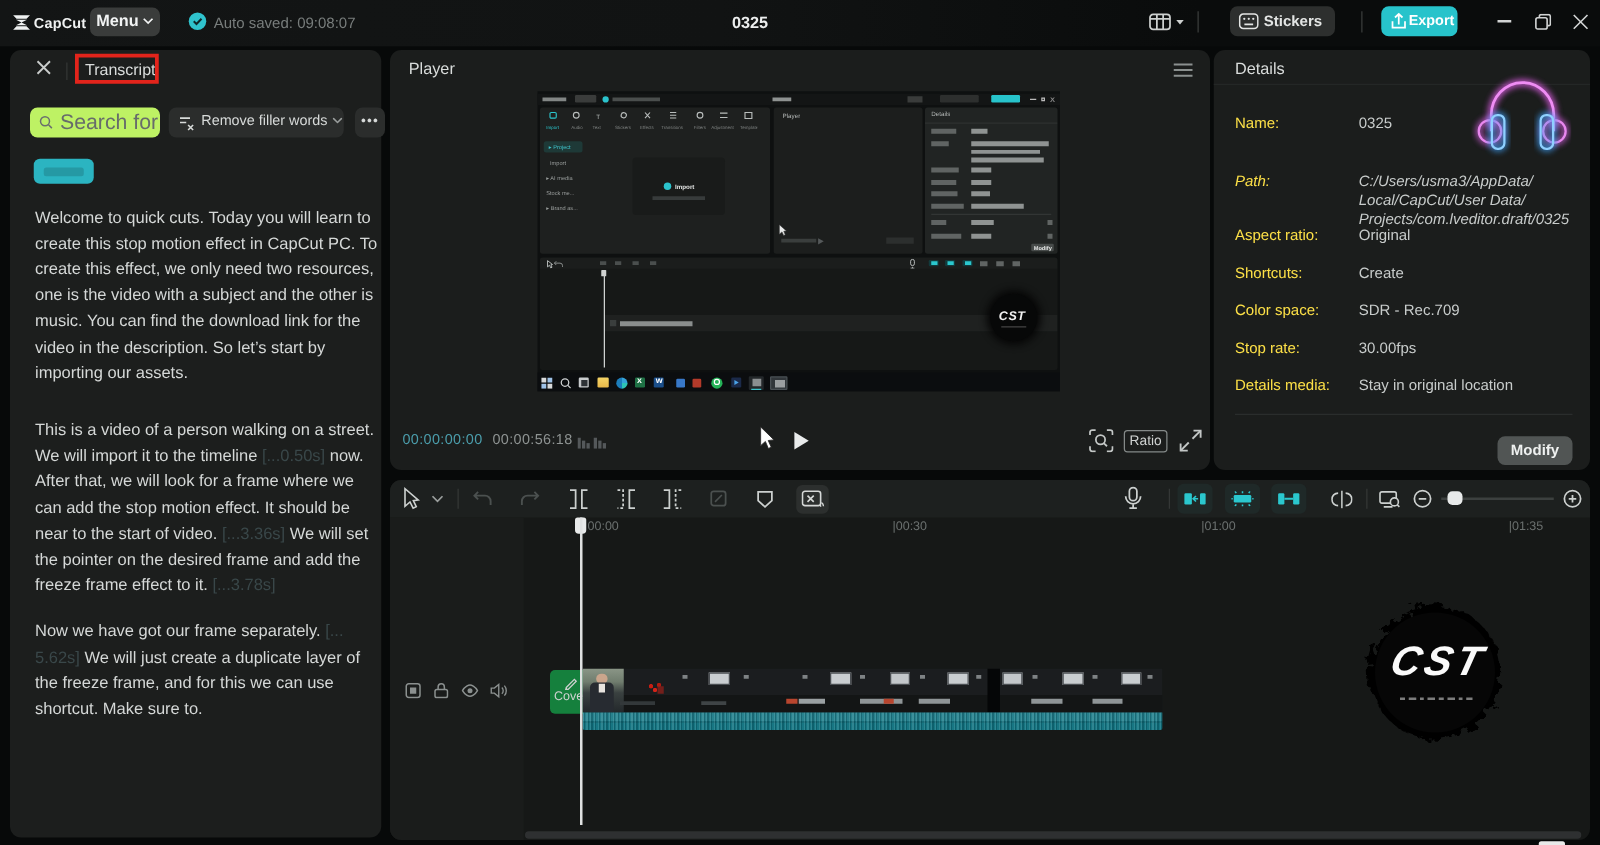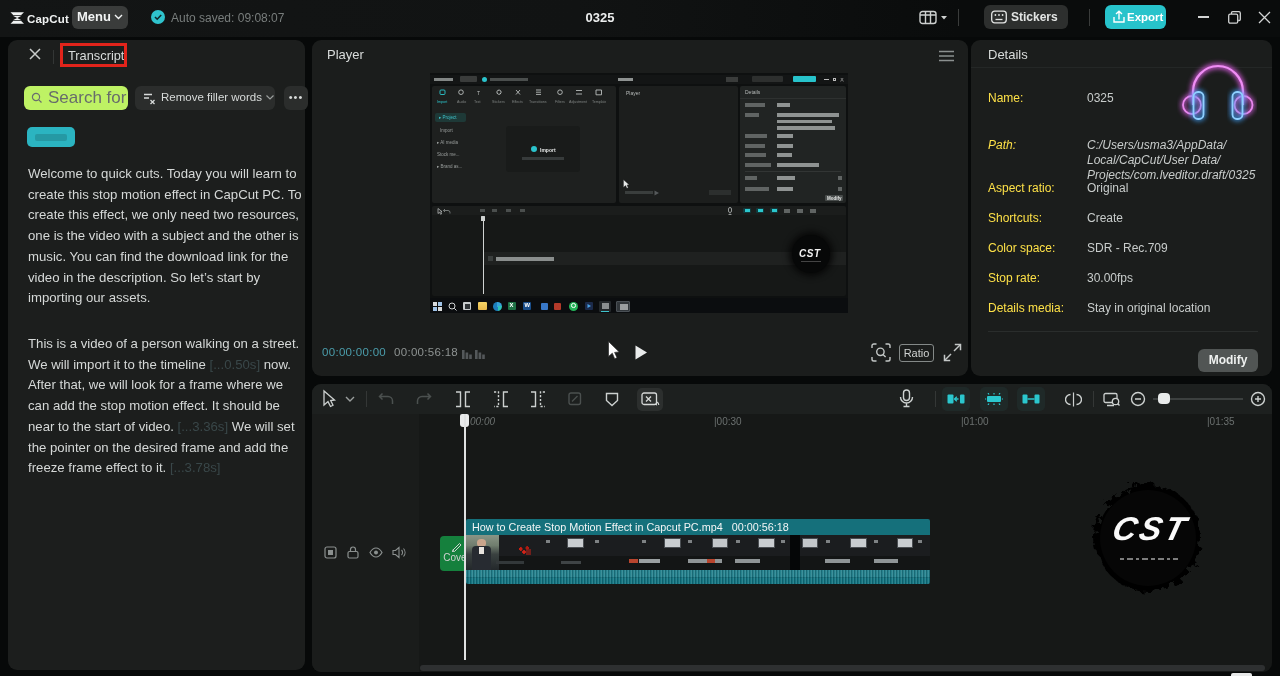--- a/index.html
+++ b/index.html
@@ -143,20 +143,21 @@
       </svg><svg class="abs" style="left:8px;top:6px;" width="13" height="13">
         <path d="M1 2.5 H9 M1 6 H6" stroke="#d7dad9" stroke-width="1.3"></path>
         <path d="M7.5 8 L11.5 12 M11.5 8 L7.5 12" stroke="#d7dad9" stroke-width="1.3"></path>
       </svg></div>
   <div id="dotsBtn" class="abs">•••</div>
   <div id="tealTag" class="abs">
       <div class="abs" style="left:8px;top:7px;width:32px;height:7px;background:rgba(16,60,66,0.22);border-radius:2px;"></div>
     </div>
   <div class="tr abs" style="top:124px;">Welcome to quick cuts. Today you will learn to<br>create this stop motion effect in CapCut PC. To<br>create this effect, we only need two resources,<br>one is the video with a subject and the other is<br>music. You can find the download link for the<br>video in the description. So let’s start by<br>importing our assets.</div>
   <div class="tr abs" style="top:294px;">This is a video of a person walking on a street.<br>We will import it to the timeline <span class="ts">[...0.50s]</span> now.<br>After that, we will look for a frame where we<br>can add the stop motion effect. It should be<br>near to the start of video. <span class="ts">[...3.36s]</span> We will set<br>the pointer on the desired frame and add the<br>freeze frame effect to it. <span class="ts">[...3.78s]</span></div>
+  <div class="tr abs" style="top:455px;">Now we have got our frame separately. <span class="ts">[...</span><br><span class="ts">5.62s]</span> We will just create a duplicate layer of<br>the freeze frame, and for this we can use<br>shortcut. Make sure to.</div>
 </div>
 
 <div id="player" class="abs panel">
   <div class="phead abs" style="left:15px;top:7px;">Player</div>
   <div class="abs" style="left:626px;top:9px;">
       <svg width="17" height="14">
         <path d="M1 2.5 H16 M1 7 H16 M1 11.5 H16" stroke="#8b908f" stroke-width="1.6"></path>
       </svg>
     </div>
   <div id="videoWrap" class="abs">
@@ -549,21 +550,21 @@
       </svg>
     </div>
   <div class="abs" style="left:841px;top:14px;width:90px;height:2px;background:#3c403f;"></div>
   <div class="abs" style="left:846px;top:9px;width:12px;height:11px;background:#e8eaea;border-radius:4px;"></div>
   <div class="abs" style="left:938px;top:7px;">
       <svg width="17" height="17">
         <circle cx="8" cy="8" r="6.5" stroke="#ccd0cf" stroke-width="1.4" fill="none"></circle>
         <path d="M5 8 H11 M8 5 V11" stroke="#ccd0cf" stroke-width="1.4"></path>
       </svg>
     </div>
-  <div class="rulerTxt" style="left:158px;font-style:italic;">00:00</div>
+  <div class="rulerTxt" style="left:158px;">00:00</div>
   <div class="rulerTxt" style="left:402px;">|00:30</div>
   <div class="rulerTxt" style="left:649px;">|01:00</div>
   <div class="rulerTxt" style="left:895px;">|01:35</div>
 
   <div class="abs" style="left:12px;top:162px;">
       <svg width="13" height="13">
         <rect x="1" y="1" width="11" height="11" rx="2" stroke="#8b908f" stroke-width="1.2" fill="none"></rect>
         <rect x="4" y="4" width="5" height="5" fill="#8b908f"></rect>
       </svg>
     </div>
@@ -583,21 +584,20 @@
       <svg width="14" height="13">
         <path d="M1 4.5 H3.5 L7 1.5 V11.5 L3.5 8.5 H1 Z" stroke="#8b908f" stroke-width="1.1" fill="none"></path>
         <path d="M9.5 4 A3.5 3.5 0 0 1 9.5 9 M11.5 2.5 A6 6 0 0 1 11.5 10.5" stroke="#8b908f" stroke-width="1.1" fill="none"></path>
       </svg>
     </div>
   <div id="coverBtn" class="abs"><svg style="margin:5px auto 0;" width="11" height="11">
         <path d="M2 9 L8.5 2.5 L10 4 L3.5 10.5 L1.5 11 Z M1.8 8.8 L2.5 10.2" stroke="#cfd2d1" stroke-width="1" fill="none"></path>
       </svg>Cover</div>
 
   <div id="clip" class="abs">
-    <div id="clipHead"><span style="margin-left:6px;">How to Create Stop Motion Effect in Capcut PC.mp4</span><span style="margin-left:9px;">00:00:56:18</span></div>
     <div id="clipThumbs">
       <div class="abs" style="left:0;top:21px;width:464px;height:14px;background:#131515;"></div>
       <div class="abs" style="left:0;top:0;width:33px;height:35px;background:linear-gradient(180deg,#8a9586 0%,#707d6e 30%,#3a4140 55%,#23282b 100%);">
         <div class="abs" style="left:11px;top:4px;width:9px;height:8px;background:#caa58c;border-radius:45%;"></div>
         <div class="abs" style="left:6px;top:11px;width:19px;height:24px;background:#272b31;border-radius:4px 4px 0 0;"></div>
         <div class="abs" style="left:13px;top:12px;width:5px;height:7px;background:#e8e4df;"></div>
       </div>
       <div class="abs" style="left:50px;top:10px;width:16px;height:10px;background:radial-gradient(circle at 30% 40%, #c91d12 0 1.5px, transparent 2px),radial-gradient(circle at 70% 30%, #b01a10 0 1.5px, transparent 2px),radial-gradient(circle at 50% 70%, #d42318 0 1.5px, transparent 2px);"></div>
       <div class="abs" style="left:60px;top:14px;width:5px;height:6px;background:#8a211a;opacity:0.8;"></div>
       <div class="abs" style="left:101px;top:3px;width:17px;height:10px;background:#c9cdd0;border:1px solid #4a4e52;"></div>

